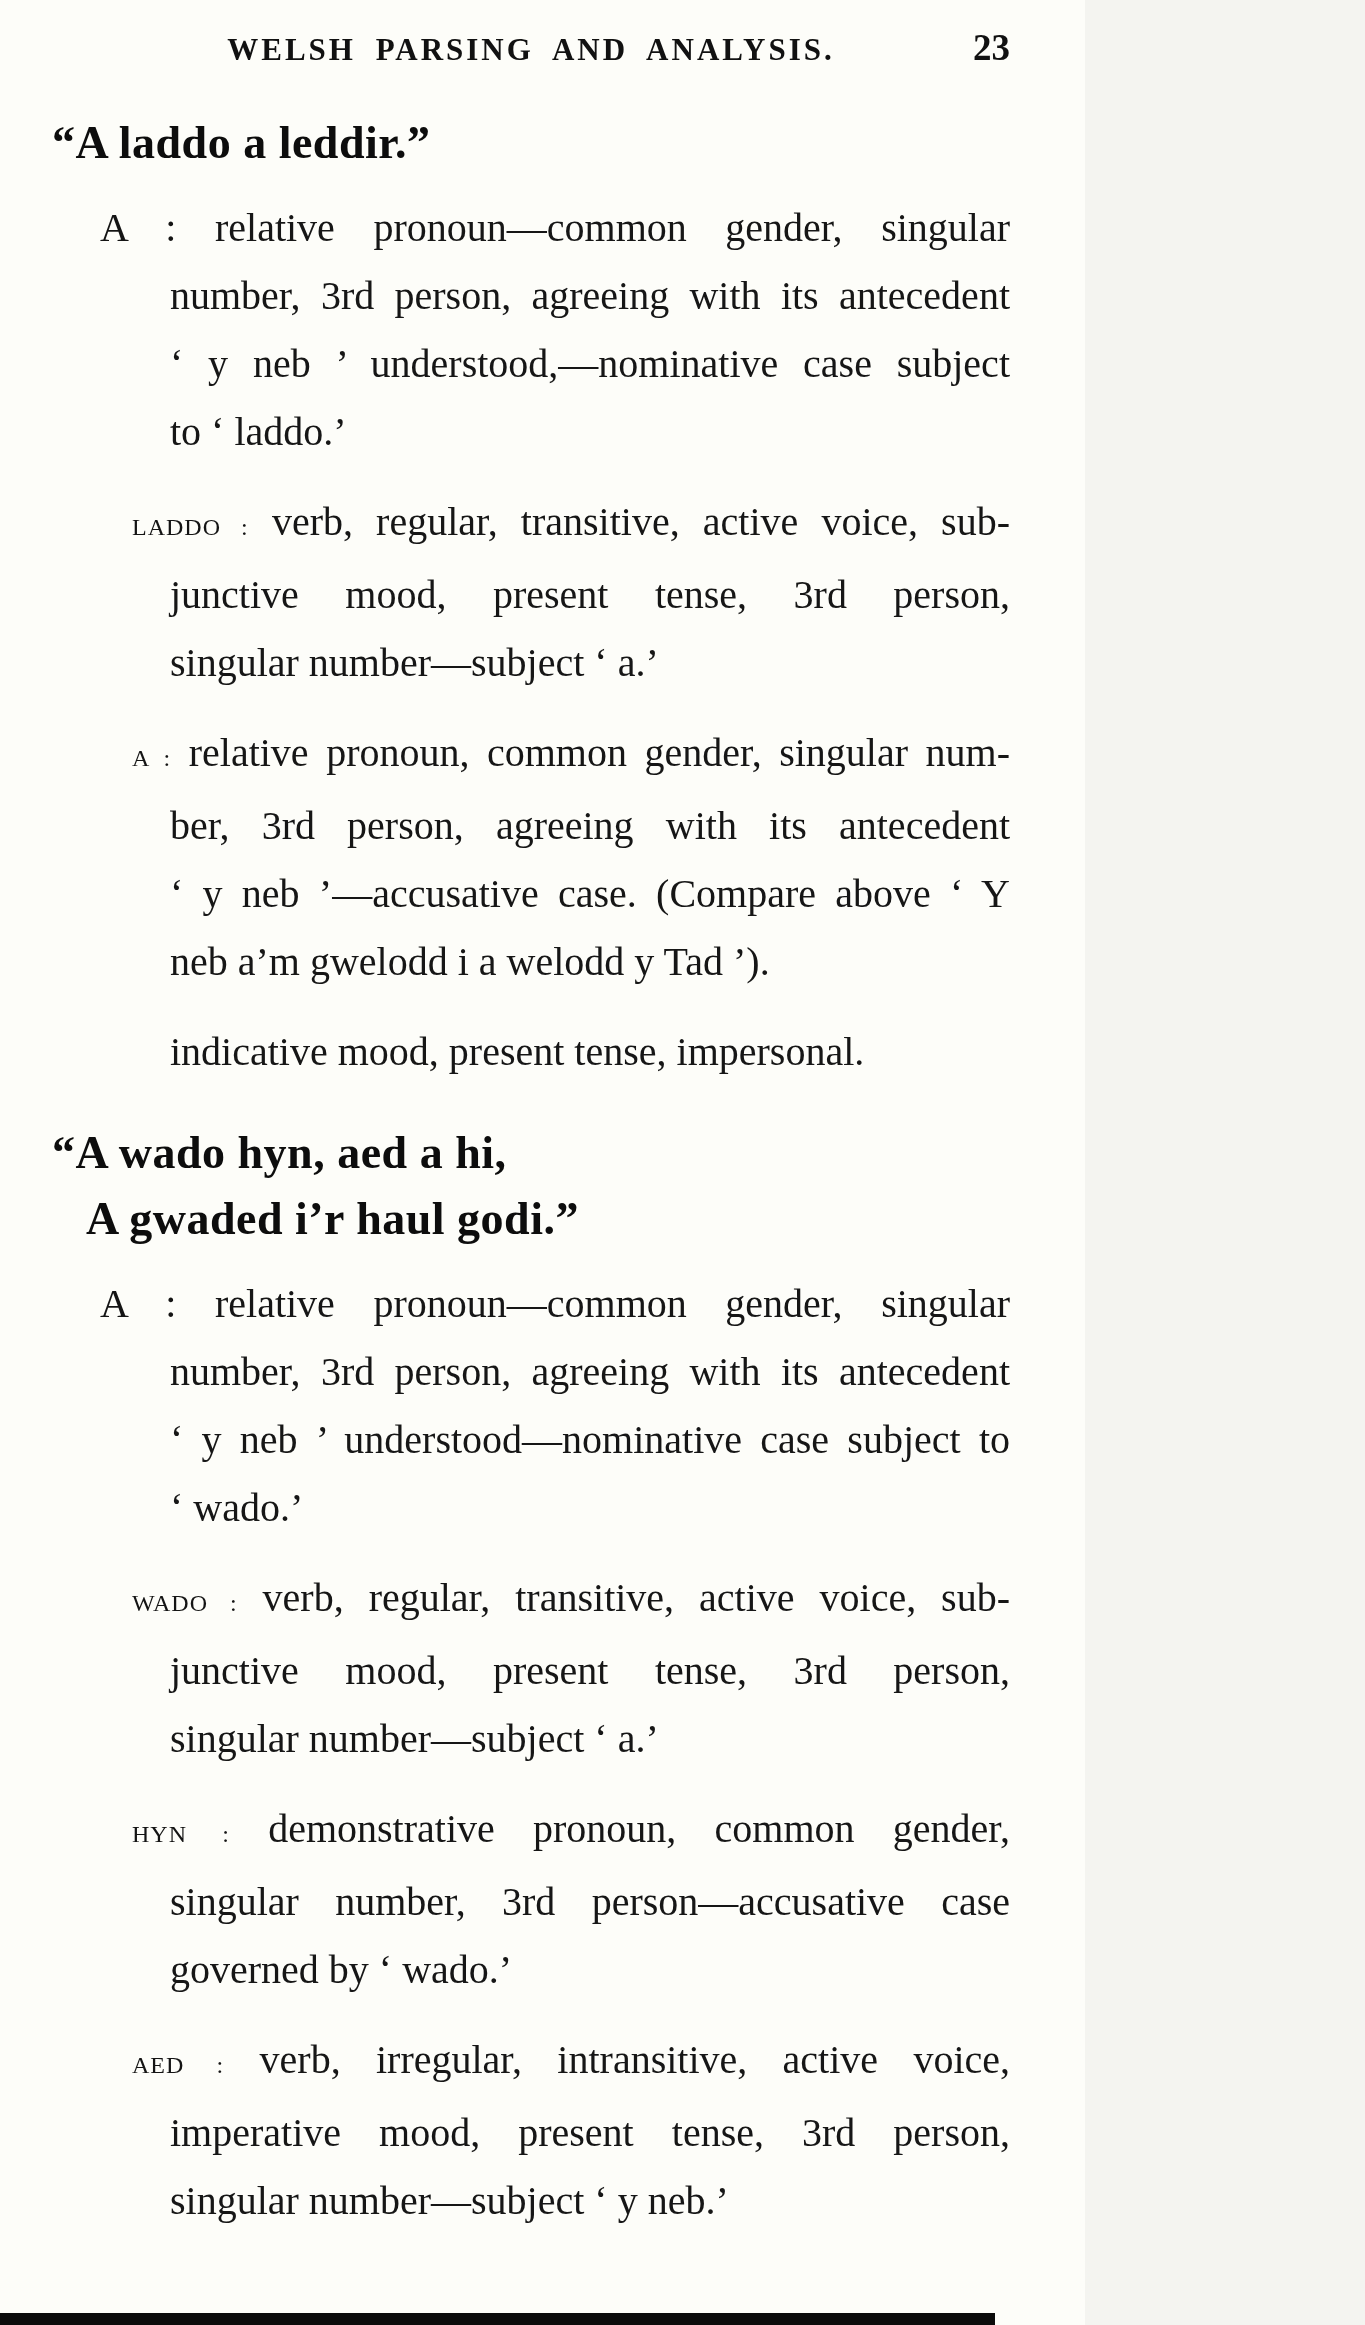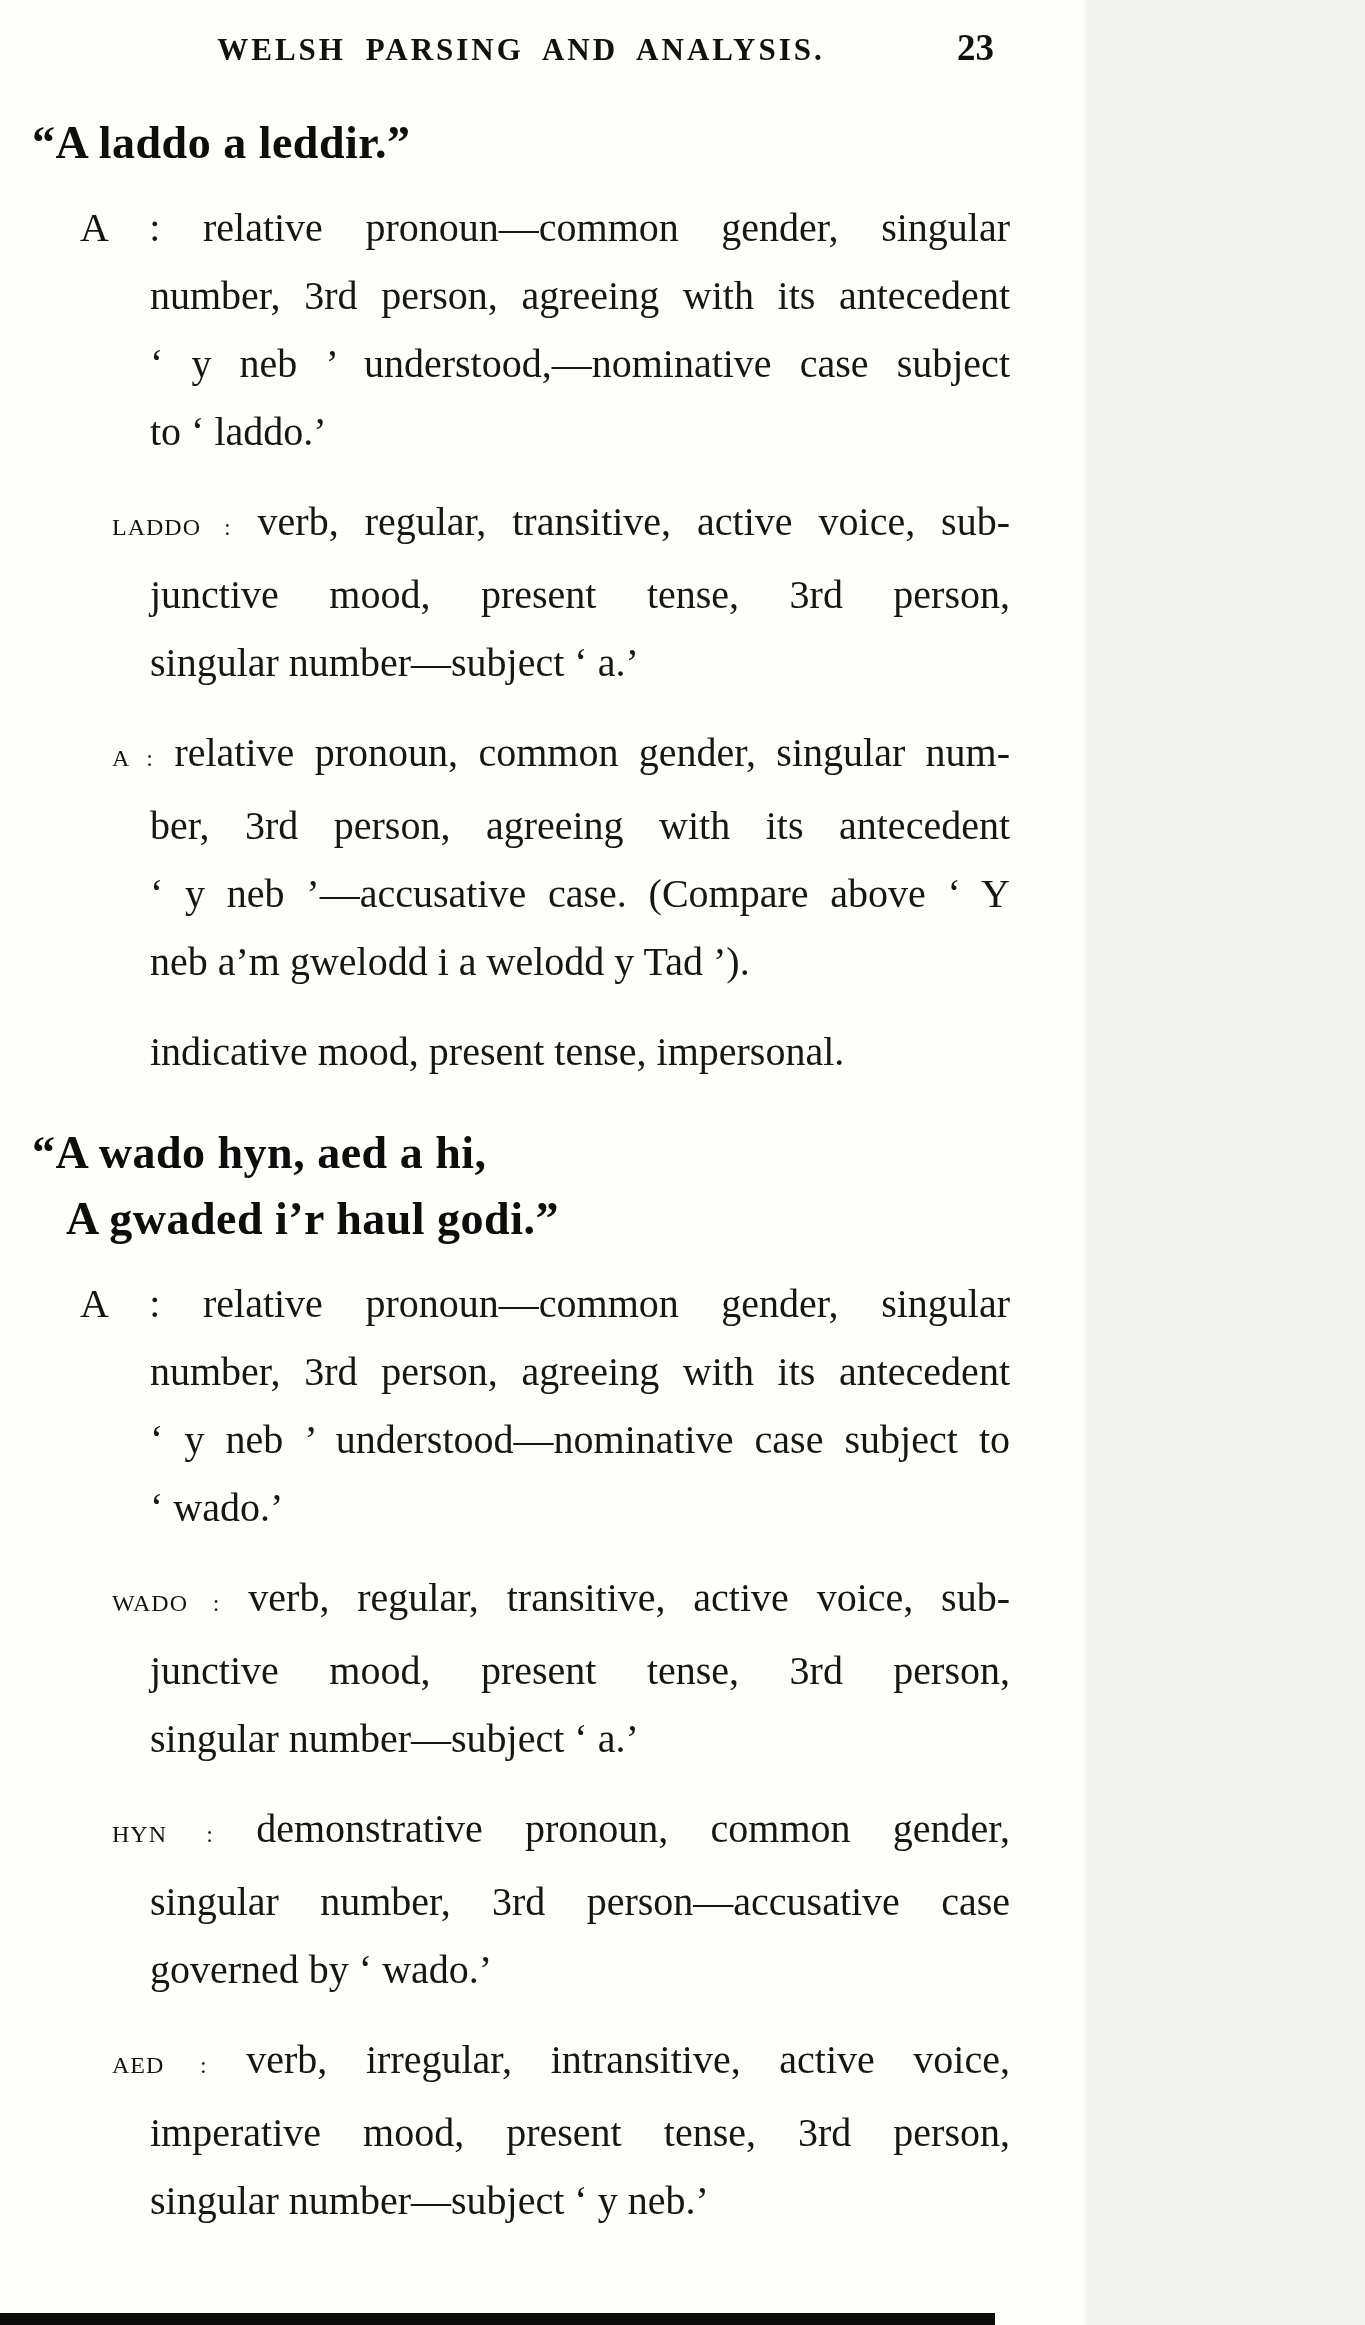--- a/index.html
+++ b/index.html
@@ -9,41 +9,41 @@
     background: #f4f4f0;
     font-family: "Liberation Serif", "DejaVu Serif", serif;
   }
   .page {
     position: relative;
     width: 1085px;
     height: 2325px;
     box-sizing: border-box;
     background: #fdfdf9;
     color: #161616;
-    padding: 26px 75px 0 32px;
+    padding: 26px 75px 0 52px;
     overflow: hidden;
   }
   .page-header {
     position: relative;
     text-align: center;
     height: 50px;
     margin-bottom: 26px;
   }
   .running-title {
     display: inline-block;
     font-weight: 700;
     font-size: 31px;
     letter-spacing: 3px;
     word-spacing: 9px;
     color: #111;
     padding-top: 6px;
   }
   .page-number {
     position: absolute;
-    right: 16px;
+    right: 0;
     top: 0;
     font-weight: 700;
     font-size: 37px;
     color: #111;
   }
   .quote {
     font-weight: 700;
     font-size: 46px;
     line-height: 66px;
     color: #0d0d0d;

